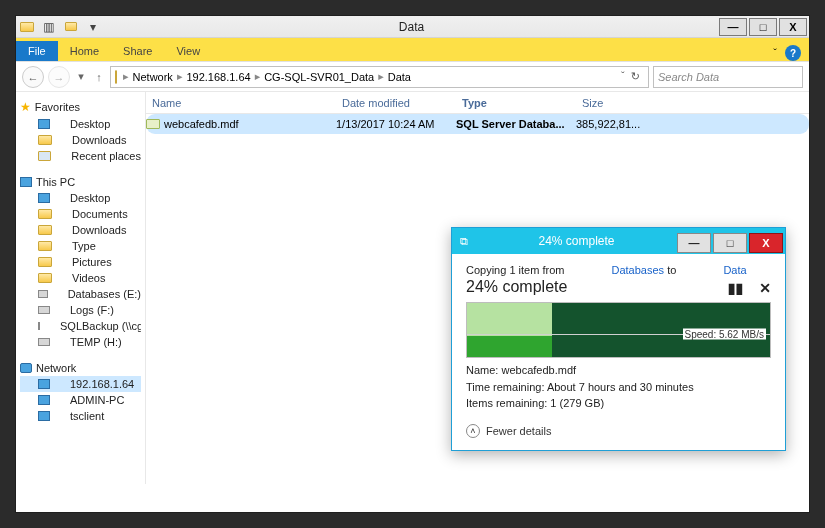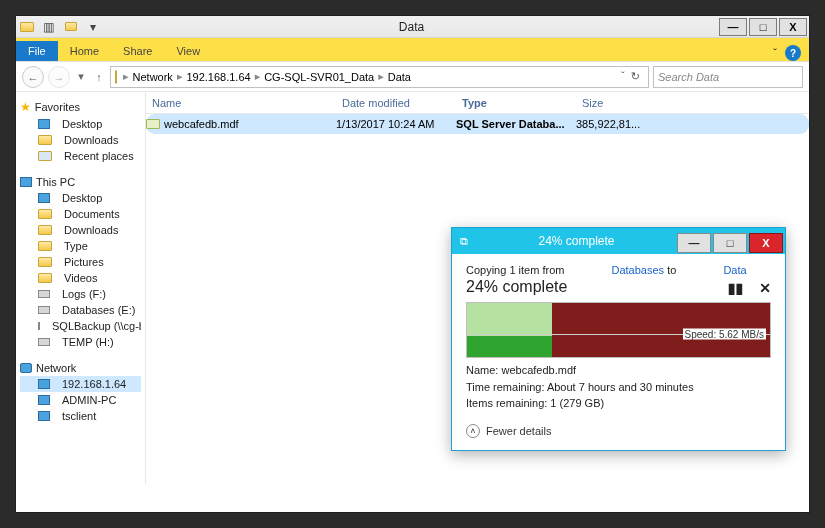--- a/index.html
+++ b/index.html
@@ -26,21 +26,21 @@
   .addr .folder-ico { margin-right:4px; }
   .crumb { padding:0 2px; }
   .sep { color:#888; padding:0 2px; }
   .addr-ref { margin-left:auto; display:flex; gap:6px; color:#555; padding:0 4px; }
   .search { width:150px; height:22px; border:1px solid #c0c0c0; display:flex; align-items:center; padding:0 4px; color:#888; font-style:italic; }
   
   .main { display:flex; height:392px; }
   .nav { width:130px; border-right:1px solid #e8e8e8; padding:6px 4px; overflow:hidden; }
   .ng { margin-bottom:10px; }
   .ng-h { display:flex; align-items:center; gap:4px; font-size:11px; color:#222; padding:2px 0; }
-  .ng-i { display:flex; align-items:center; gap:12px; font-size:11px; color:#222; padding:2px 0 2px 18px; white-space:nowrap; overflow:hidden; }
+  .ng-i { display:flex; align-items:center; gap:20px; font-size:11px; color:#222; padding:2px 0 2px 18px; white-space:nowrap; overflow:hidden; }
   .ng-i.sel { background:#cde8ff; }
   .content { flex:1; position:relative; }
   .cols { display:flex; height:22px; align-items:center; border-bottom:1px solid #e8e8e8; color:#4a6b99; font-size:11px; }
   .cols div { padding:0 6px; }
   .c-name{ width:190px; } .c-date{ width:120px; } .c-type{ width:120px;font-weight:bold; } .c-size{ width:90px; }
   .row { display:flex; align-items:center; height:20px; font-size:11px; }
   .row.sel { background:#cde8ff;border-radius:9px; }
   .row .c-name{ display:flex; align-items:center; gap:4px; }
   
   .status { position:absolute; bottom:0; left:0; right:0; height:22px; border-top:1px solid #e1e1e1; display:flex; align-items:center; font-size:11px; color:#3a5a88; padding:0 6px; background:#fff; }
@@ -60,21 +60,21 @@
   .dlg-ctrl { display:flex; }
   .dlg-btn { width:34px;height:20px;margin:3px 2px 0 0;display:flex;align-items:center;justify-content:center;font-size:11px;font-weight:bold; }
   .dlg-min{ background:#e1e1e1;border:1px solid #888;color:#222; }
   .dlg-max{ background:#e1e1e1;border:1px solid #888;color:#222; }
   .dlg-close{ background:#d9252b;color:#fff;border:1px solid #8e1418; }
   .dlg-body { padding:10px 14px 12px; font-size:11px; color:#222; }
   .dlg-line { margin-bottom:2px; }
   .dlg-line a{ color:#1862c9; text-decoration:none;margin-left:44px; }
   .dlg-pct { font-size:16px; margin:2px 0 4px; }
   .dlg-pp { float:right; display:flex; gap:16px; font-size:14px; font-weight:bold; margin-top:-20px; }
-  .graph { height:56px; border:1px solid #bdbdbd; margin:6px 0 4px; position:relative; background:#7f1d1d; overflow:hidden; }
+  .graph { height:56px; border:1px solid #bdbdbd; margin:6px 0 4px; position:relative; background:#14532d; overflow:hidden; }
   .g-fill-light{ position:absolute;left:0;top:0;width:28%;height:100%;background:#b6e2a1; }
   .g-fill-dark{ position:absolute;left:0;bottom:0;width:28%;height:38%;background:#2fa52f; }
   .g-mid{ position:absolute;left:0;right:0;top:58%;height:1px;background:#d0d0d0; }
   .g-speed{ position:absolute;right:4px;top:58%;transform:translateY(-50%);background:#fff;padding:0 2px;font-size:10px;color:#333; }
   .dlg-meta div{ line-height:1.5; }
   .dlg-fewer{ margin-top:12px; display:flex; align-items:center; gap:6px; color:#333; }
   .chev{ width:14px;height:14px;border:1px solid #888;border-radius:50%;display:flex;align-items:center;justify-content:center;font-size:9px; }
 </style>
 </head>
 <body>
@@ -180,25 +180,25 @@
         <div class="ng-i">
             <span class="ic-folder"></span>
             <span>Pictures</span>
           </div>
         <div class="ng-i">
             <span class="ic-folder"></span>
             <span>Videos</span>
           </div>
         <div class="ng-i">
             <span class="ic-drive"></span>
+            <span>Databases (E:)</span>
+          </div>
+        <div class="ng-i">
+            <span class="ic-drive"></span>
             <span>Logs (F:)</span>
-          </div>
-        <div class="ng-i">
-            <span class="ic-drive"></span>
-            <span>Databases (E:)</span>
           </div>
         <div class="ng-i">
             <span class="ic-drive"></span>
             <span>SQLBackup (\\cg-ba</span>
           </div>
         <div class="ng-i">
             <span class="ic-drive"></span>
             <span>TEMP (H:)</span>
           </div>
       </div>

